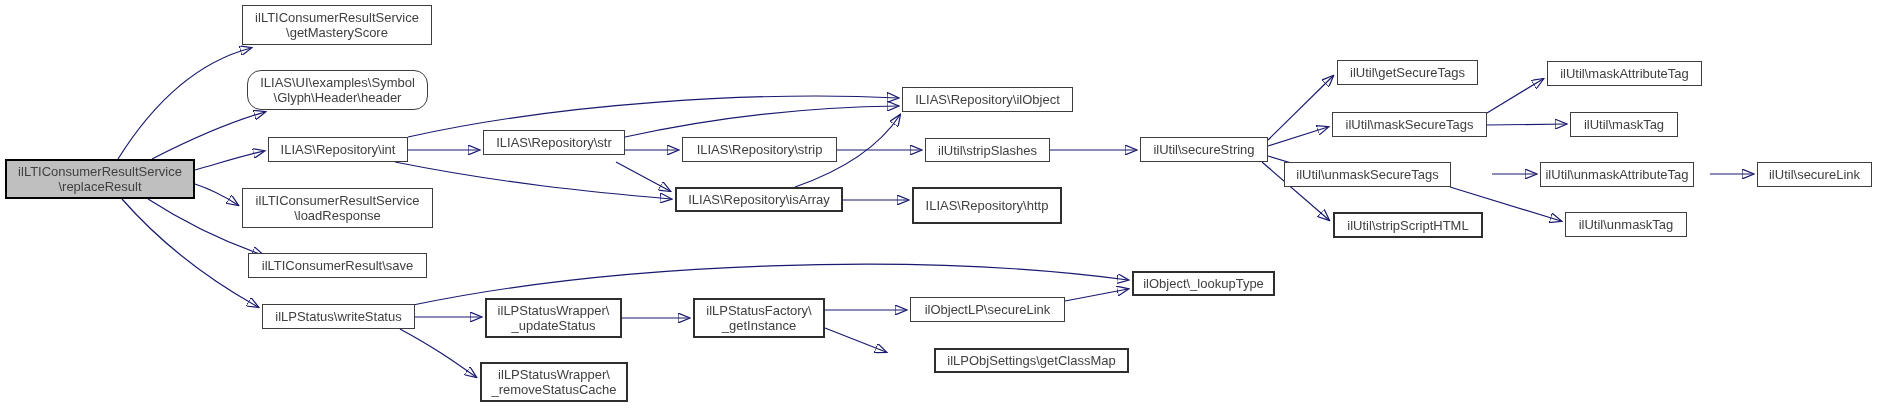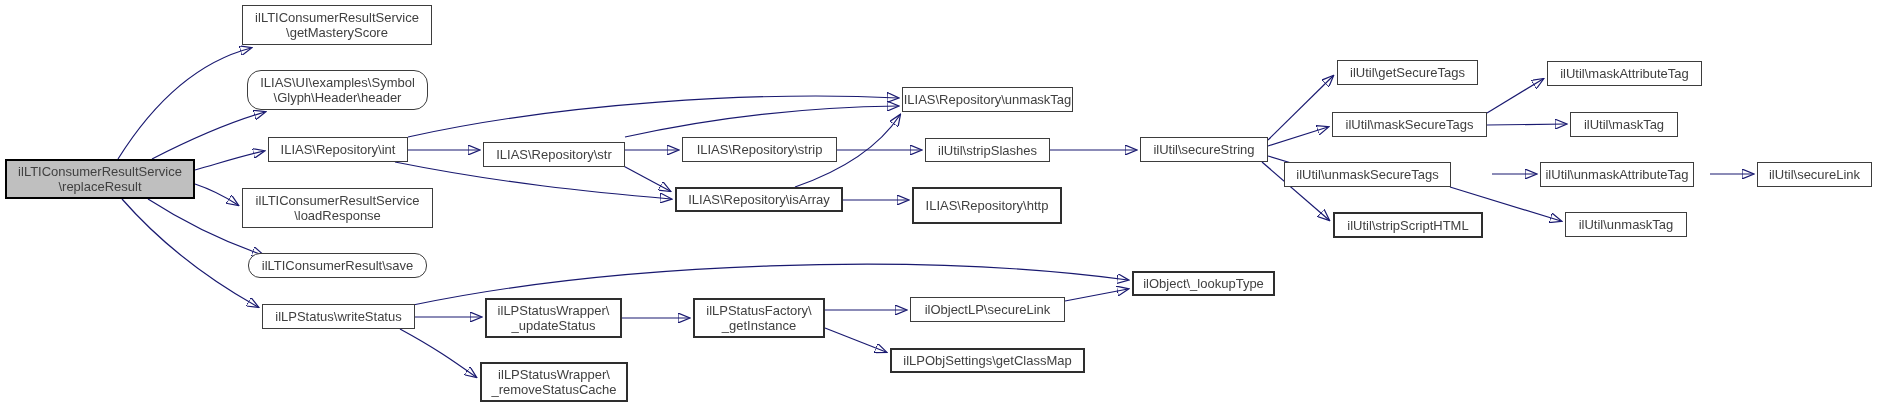--- a/index.html
+++ b/index.html
@@ -69,27 +69,27 @@
 
   <div class="node root" style="left:5px;top:159px;width:190px;height:40px;">ilLTIConsumerResultService
 \replaceResult</div>
   <div class="node" style="left:242px;top:5px;width:190px;height:40px;">ilLTIConsumerResultService
 \getMasteryScore</div>
   <div class="node" style="left:247px;top:70px;width:181px;height:40px;border-radius:14px;">ILIAS\UI\examples\Symbol
 \Glyph\Header\header</div>
   <div class="node" style="left:268px;top:137px;width:140px;height:25px;">ILIAS\Repository\int</div>
   <div class="node" style="left:242px;top:188px;width:191px;height:40px;">ilLTIConsumerResultService
 \loadResponse</div>
-  <div class="node" style="left:248px;top:253px;width:179px;height:25px;border-radius:12px;">ilLTIConsumerResult\save</div>
+  <div class="node" style="left:248px;top:253px;width:179px;height:25px;">ilLTIConsumerResult\save</div>
   <div class="node" style="left:262px;top:304px;width:153px;height:25px;">ilLPStatus\writeStatus</div>
 
-  <div class="node" style="left:483px;top:142px;width:142px;height:25px;">ILIAS\Repository\str</div>
+  <div class="node" style="left:483px;top:130px;width:142px;height:25px;">ILIAS\Repository\str</div>
   <div class="node bold" style="left:675px;top:187px;width:168px;height:25px;">ILIAS\Repository\isArray</div>
   <div class="node" style="left:682px;top:137px;width:155px;height:25px;">ILIAS\Repository\strip</div>
-  <div class="node" style="left:902px;top:87px;width:171px;height:25px;">ILIAS\Repository\unmaskTag</div>
+  <div class="node" style="left:902px;top:87px;width:171px;height:25px;">ILIAS\Repository\ilObject</div>
   <div class="node" style="left:925px;top:138px;width:125px;height:24px;">ilUtil\stripSlashes</div>
   <div class="node bold" style="left:912px;top:187px;width:150px;height:37px;">ILIAS\Repository\http</div>
   <div class="node" style="left:1140px;top:137px;width:128px;height:25px;">ilUtil\secureString</div>
 
   <div class="node" style="left:1337px;top:60px;width:141px;height:25px;">ilUtil\getSecureTags</div>
   <div class="node" style="left:1332px;top:112px;width:155px;height:25px;">ilUtil\maskSecureTags</div>
   <div class="node" style="left:1284px;top:162px;width:167px;height:25px;">ilUtil\unmaskSecureTags</div>
   <div class="node bold" style="left:1333px;top:212px;width:150px;height:26px;">ilUtil\stripScriptHTML</div>
   <div class="node" style="left:1547px;top:61px;width:155px;height:25px;">ilUtil\maskAttributeTag</div>
   <div class="node" style="left:1570px;top:112px;width:108px;height:25px;">ilUtil\maskTag</div>
@@ -97,16 +97,16 @@
   <div class="node" style="left:1565px;top:212px;width:122px;height:25px;">ilUtil\unmaskTag</div>
   <div class="node" style="left:1757px;top:162px;width:115px;height:25px;">ilUtil\secureLink</div>
 
   <div class="node bold" style="left:485px;top:298px;width:137px;height:40px;">ilLPStatusWrapper\
 _updateStatus</div>
   <div class="node bold" style="left:480px;top:362px;width:148px;height:40px;">ilLPStatusWrapper\
 _removeStatusCache</div>
   <div class="node bold" style="left:693px;top:298px;width:132px;height:40px;">ilLPStatusFactory\
 _getInstance</div>
   <div class="node" style="left:910px;top:297px;width:155px;height:25px;">ilObjectLP\secureLink</div>
-  <div class="node bold" style="left:890px;top:348px;width:195px;height:25px;">ilLPObjSettings\getClassMap</div>
+  <div class="node bold" style="left:934px;top:348px;width:195px;height:25px;">ilLPObjSettings\getClassMap</div>
   <div class="node bold" style="left:1132px;top:271px;width:143px;height:25px;">ilObject\_lookupType</div>
 
 </div>
 
 </body></html>

